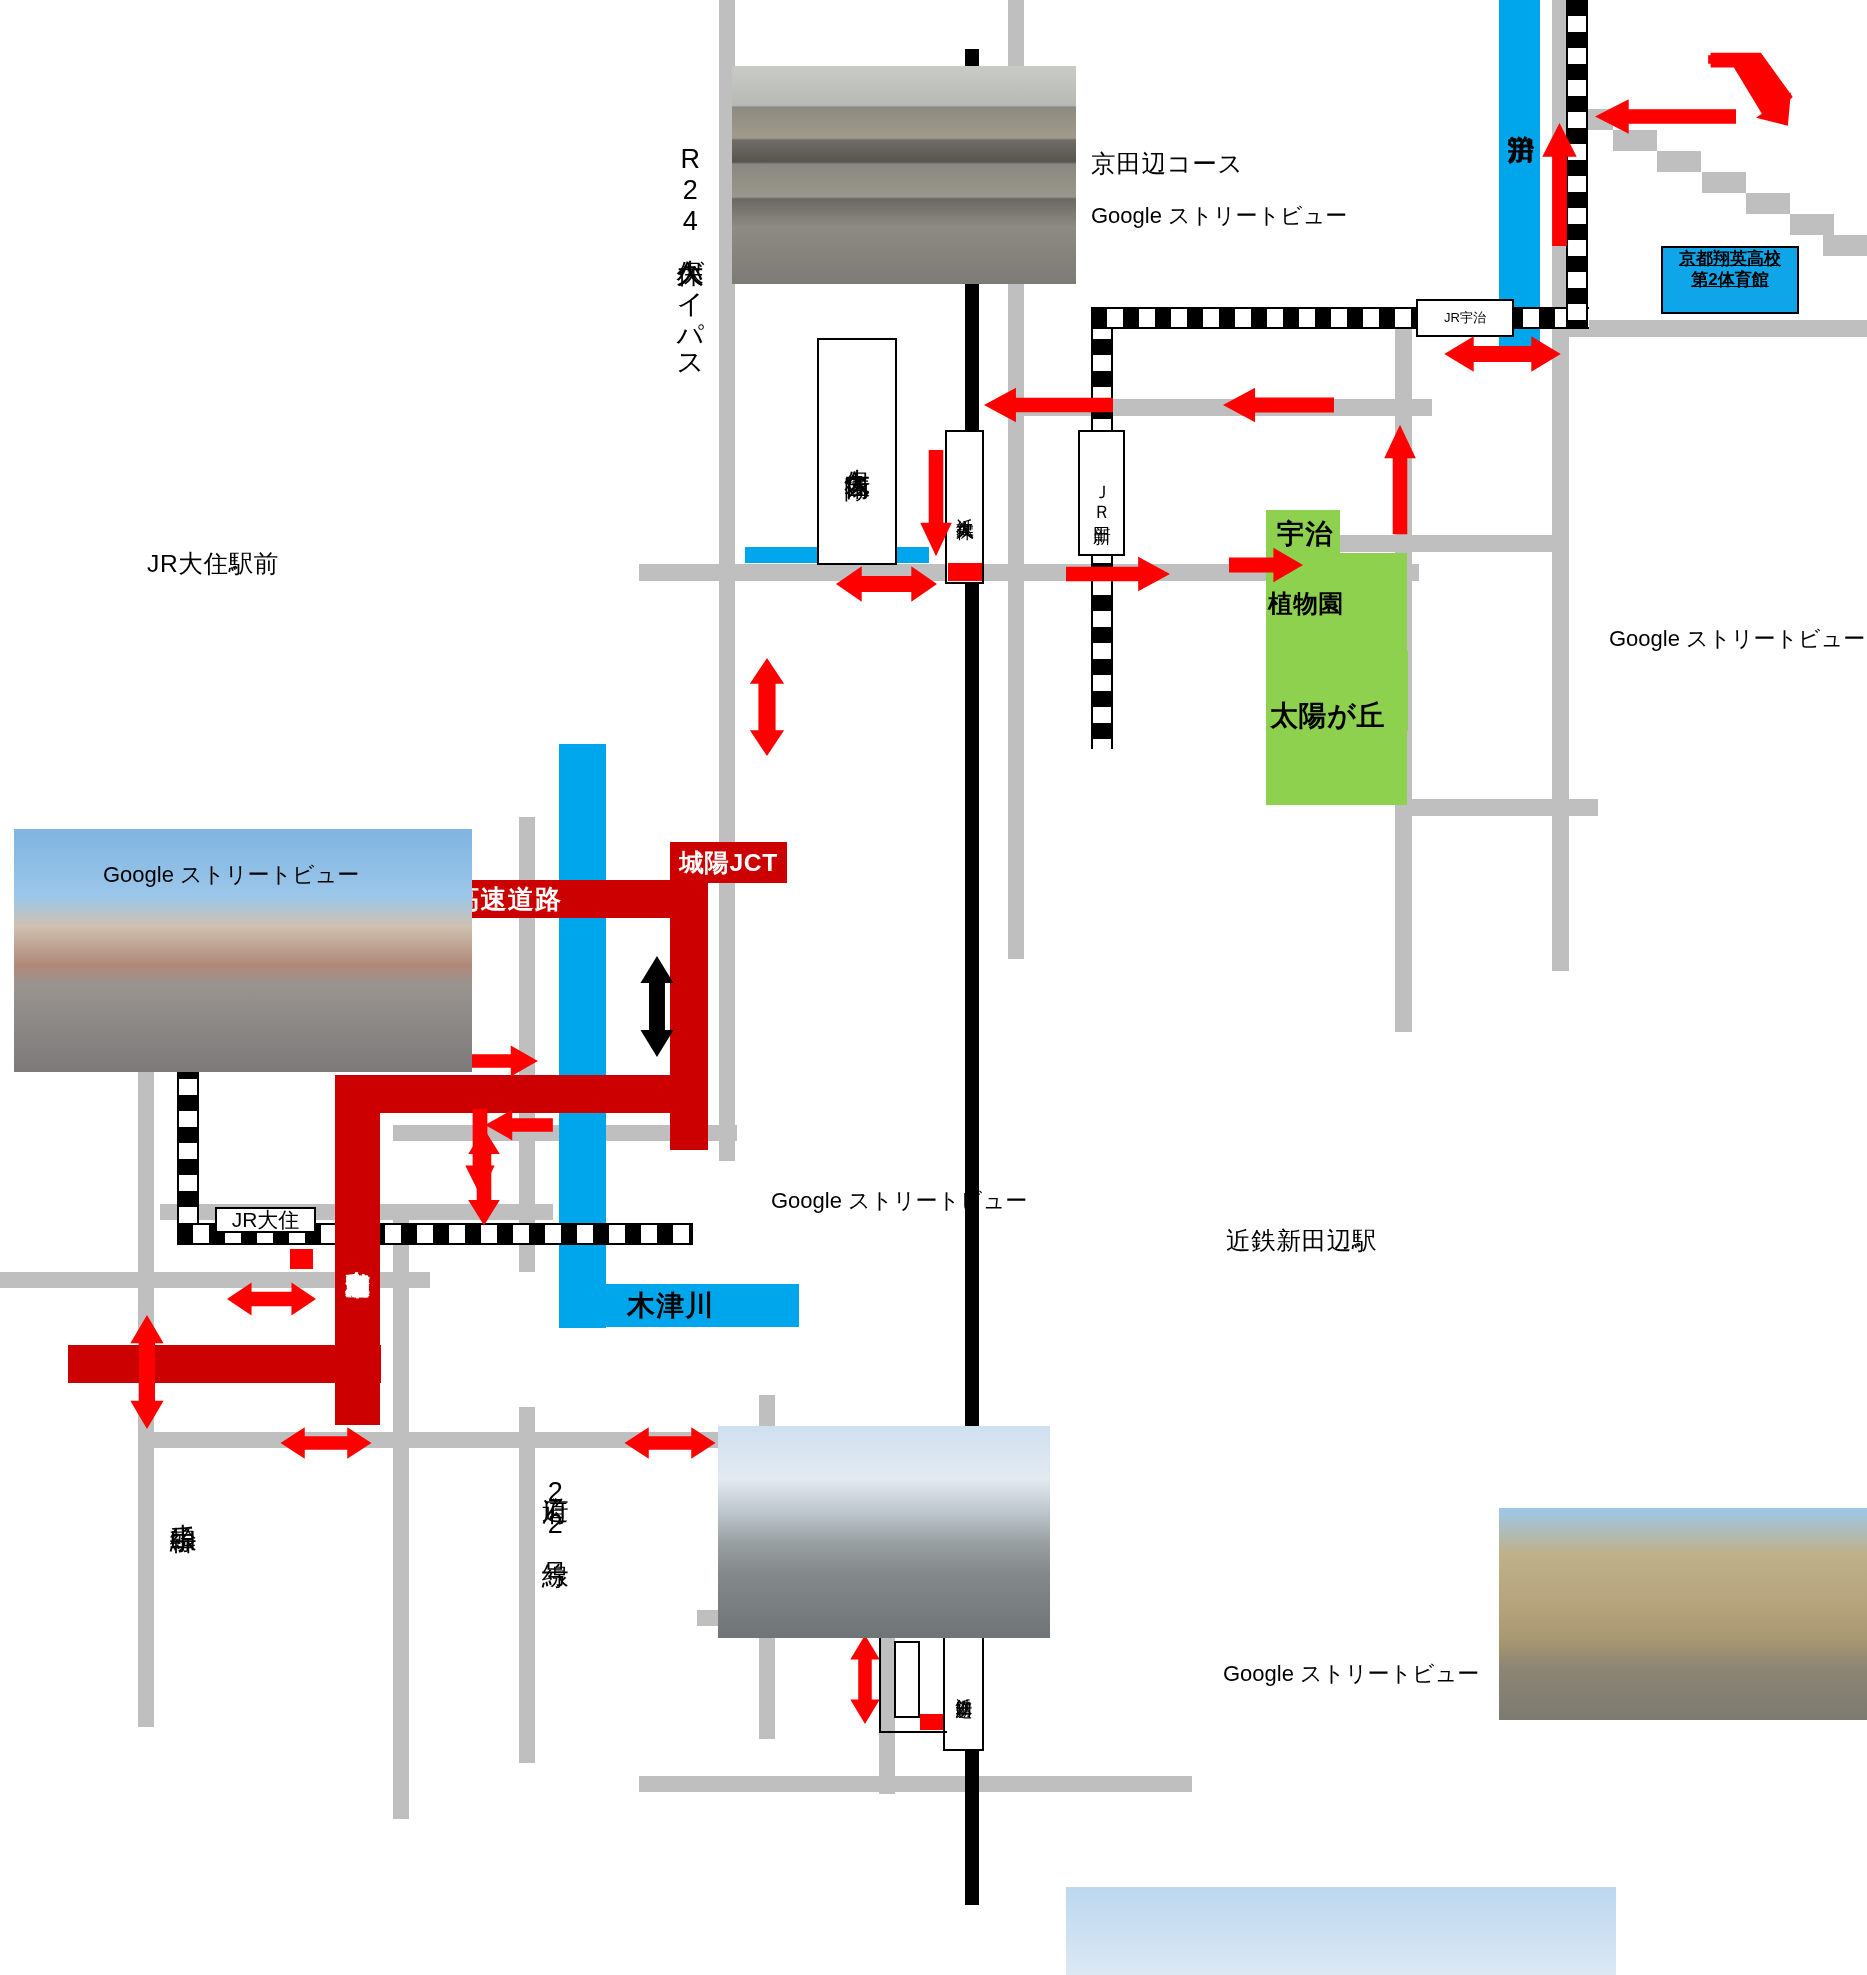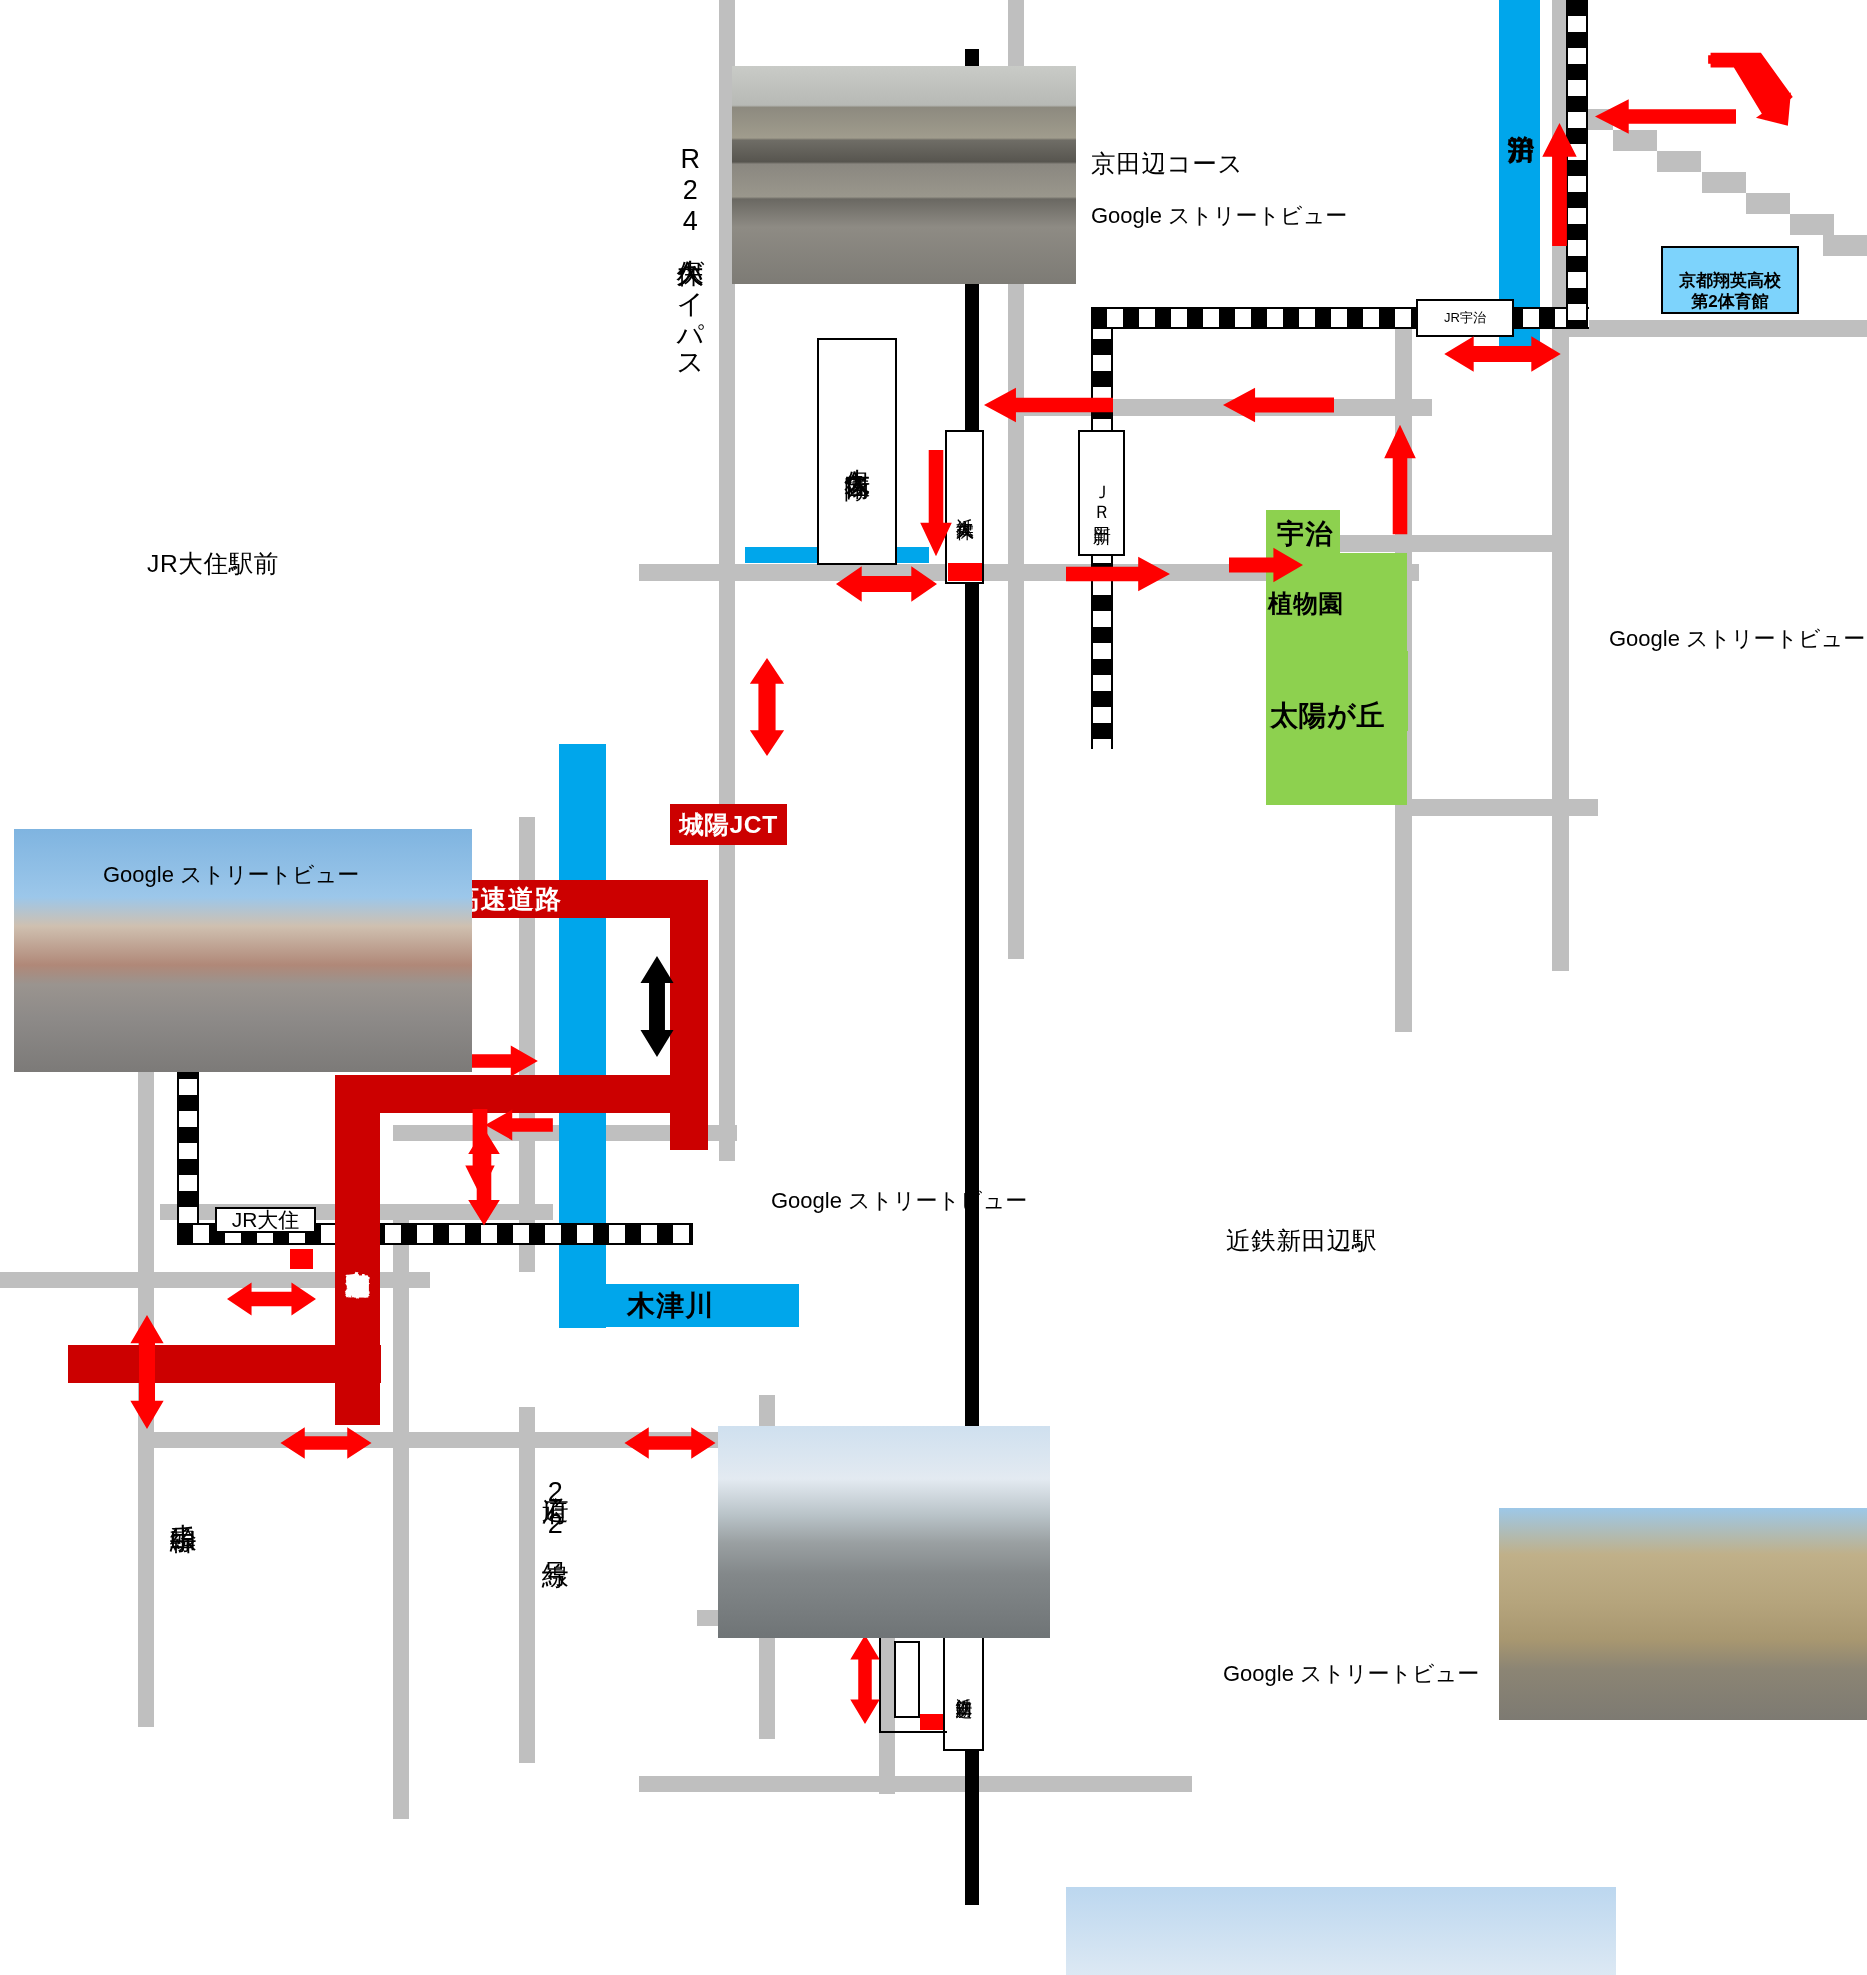--- a/index.html
+++ b/index.html
@@ -44,23 +44,23 @@
 
   .stationbox{
     background:#fff;border:2.5px solid #000;
     display:flex;align-items:center;justify-content:center;
     box-sizing:border-box;
   }
   .stationbox .vtext{font-size:18.4px;font-weight:400;}
   .redcap{background:#ff0000;}
 
   .yellowbox{
-    background:#7dd3fc;border:2.5px solid #000;
-    display:flex;flex-direction:column;align-items:center;justify-content:flex-end;
-    box-sizing:border-box;line-height:1.25;
+    background:#0ea5e9;border:2.5px solid #000;
+    display:flex;flex-direction:column;align-items:center;justify-content:flex-start;
+    box-sizing:border-box;line-height:1.25;text-decoration:underline;
   }
 
   .titlebox{
     background:#fff;border:4.3px solid #000;
     display:flex;align-items:center;justify-content:center;
     box-sizing:border-box;
   }
   .titletext{
     color:#0aa3e0;font-weight:bold;font-size:54px;letter-spacing:3.7px;
     font-family:"DejaVu Sans",sans-serif;
@@ -170,21 +170,21 @@
 
   <div class="abs rail-h" style="left:1091px;top:307px;width:498px;height:22px;"></div>
   <div class="abs rail" style="left:1566px;top:0px;width:22px;height:329px;"></div>
 
   <div class="abs rail" style="left:177px;top:999px;width:22px;height:246px;"></div>
   <div class="abs rail-h" style="left:177px;top:1223px;width:516px;height:22px;"></div>
 
   <div class="abs expr" style="left:264px;top:880px;width:406px;height:38px;"></div>
   <div class="abs exprlabel" style="left:264px;top:880px;width:406px;height:38px;font-size:26px;letter-spacing:1.2px;">新名神高速道路</div>
 
-  <div class="abs exprlabel" style="left:670px;top:804px;width:117px;height:41px;font-size:24.6px;letter-spacing:0.6px;">城陽JCT</div>
+  <div class="abs exprlabel" style="left:670px;top:842px;width:117px;height:41px;font-size:24.6px;letter-spacing:0.6px;">城陽JCT</div>
 
   <div class="abs expr" style="left:670px;top:880px;width:38px;height:270px;"></div>
   <div class="abs expr" style="left:335px;top:1075px;width:372px;height:38px;"></div>
   <div class="abs expr" style="left:335px;top:1075px;width:38px;height:209px;"></div>
 
   <div class="abs expr" style="left:335px;top:1075px;width:45px;height:350px;"></div>
   <div class="abs exprVlabel" style="left:335px;top:1100px;width:45px;height:307px;">
     <span class="vtext" style="font-size:24.6px;letter-spacing:0.6px;">京奈和自動車道</span>
   </div>
 

